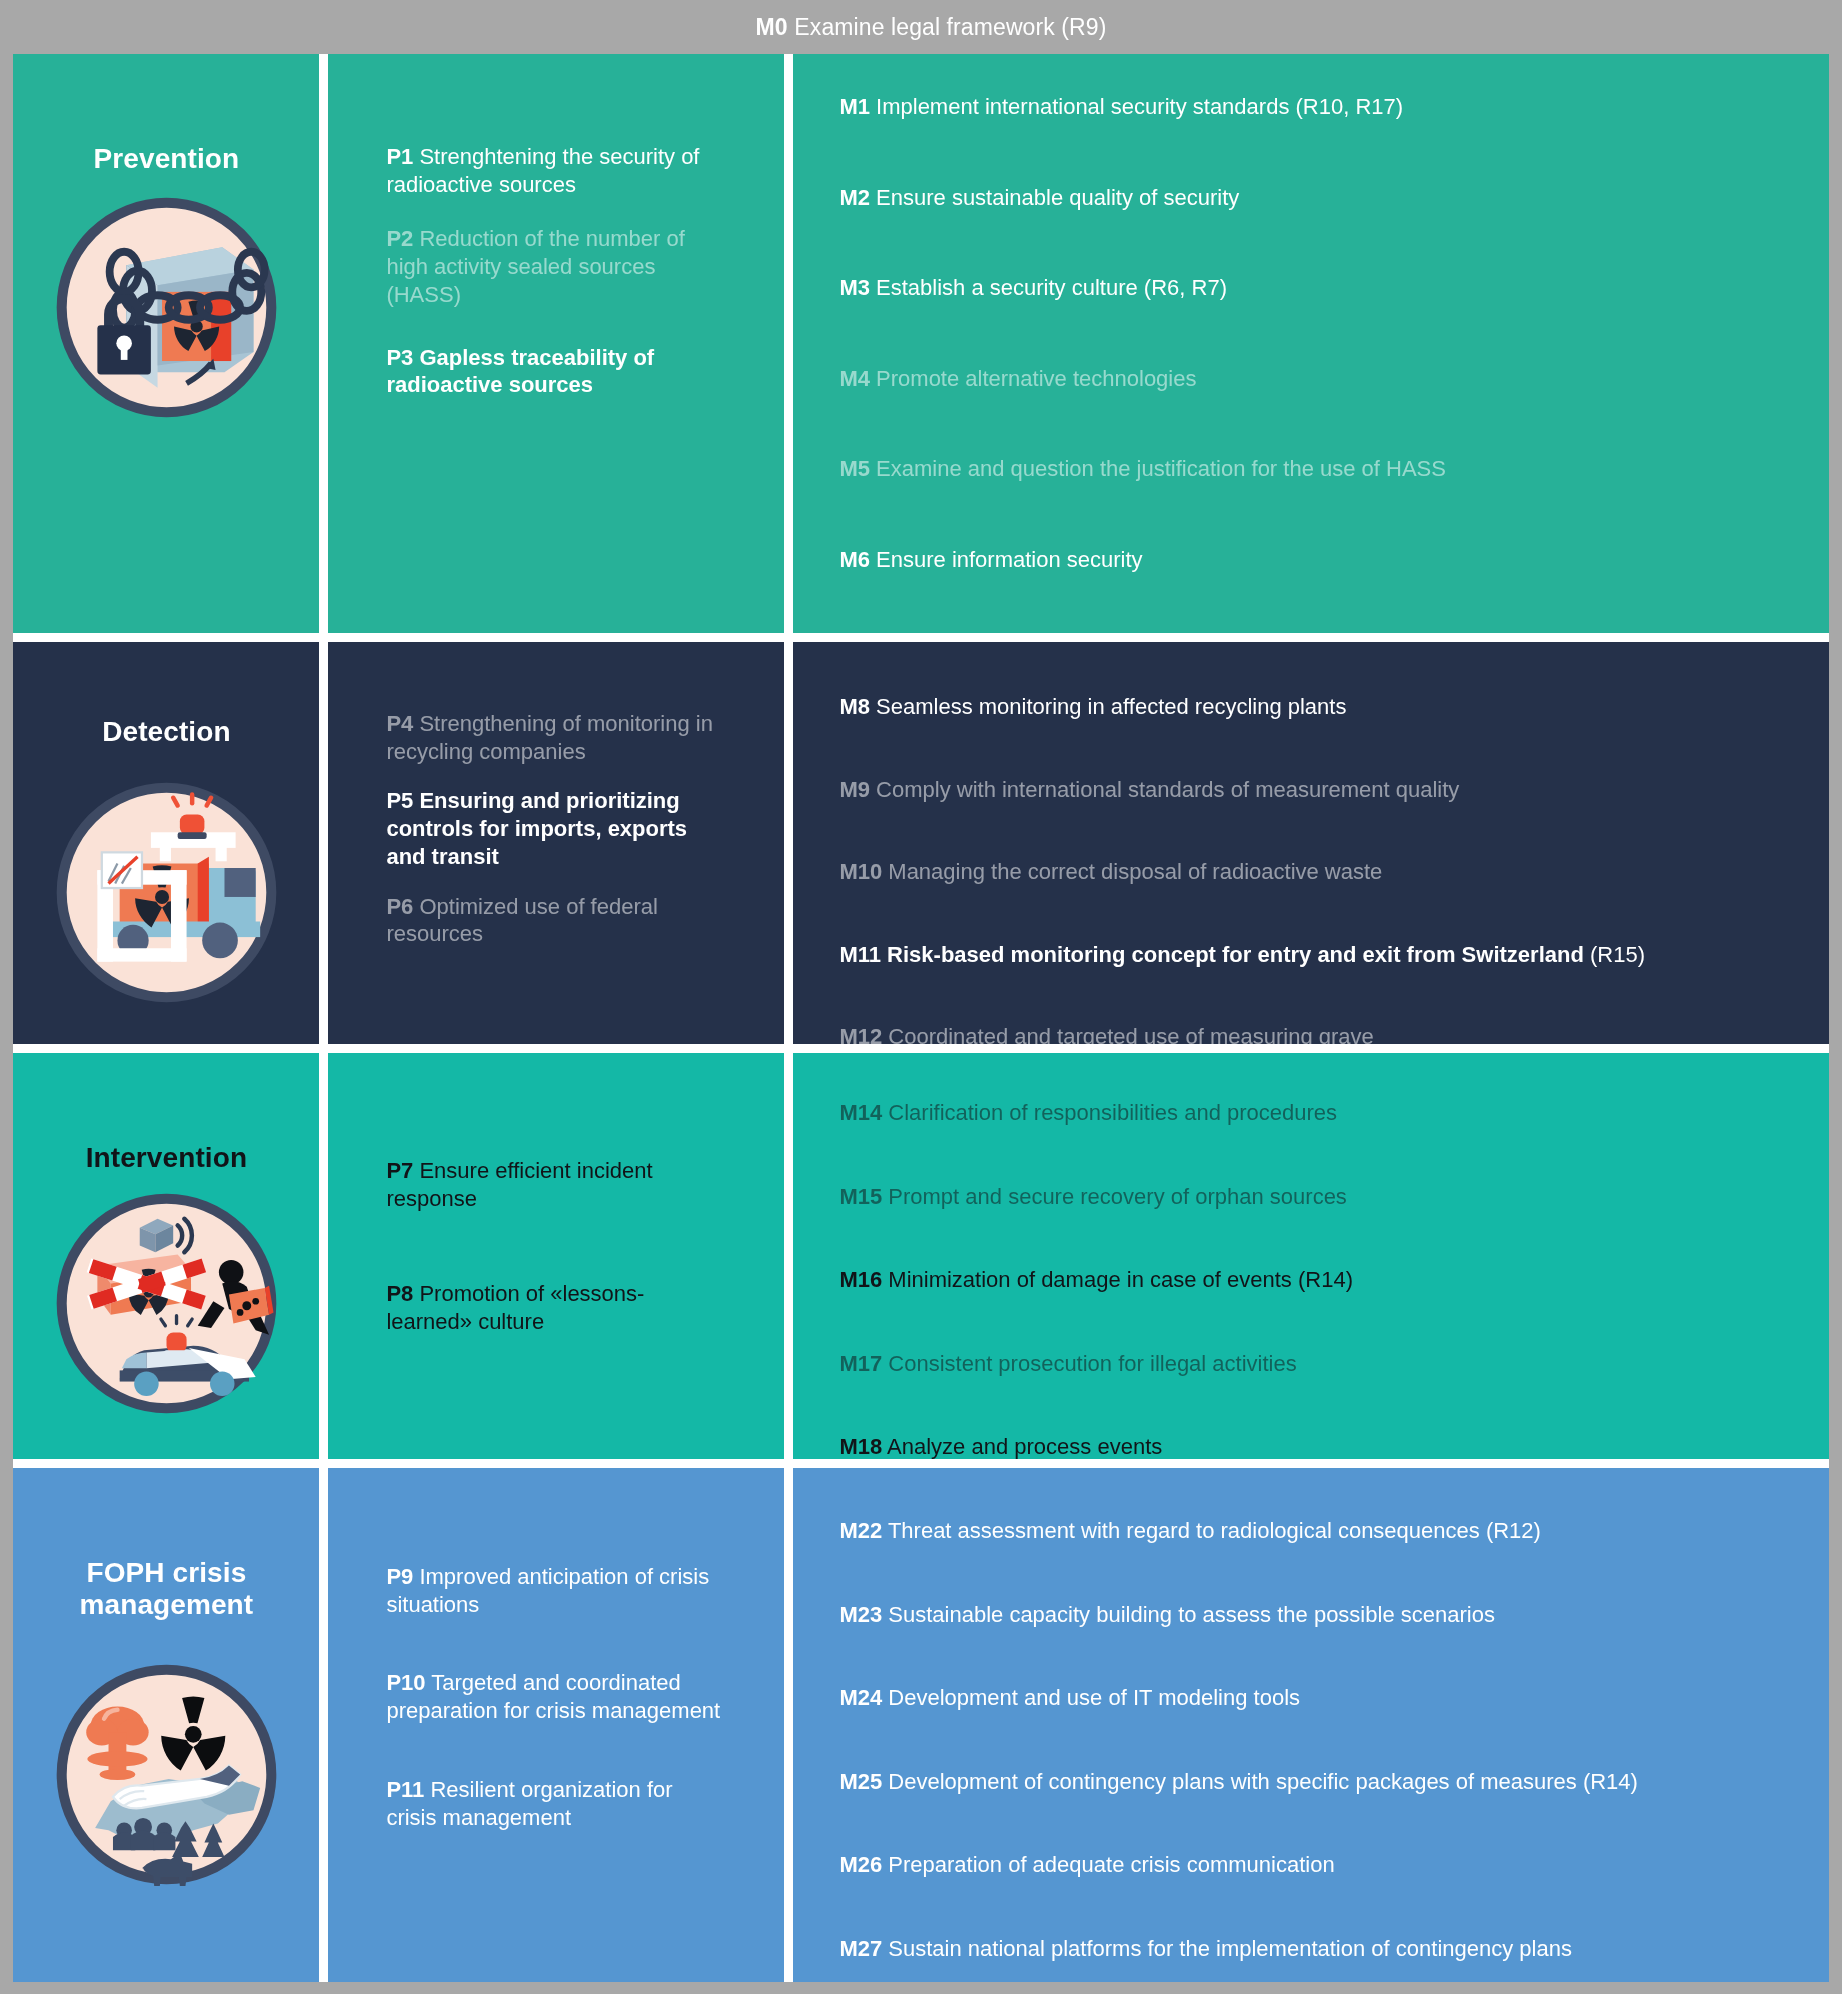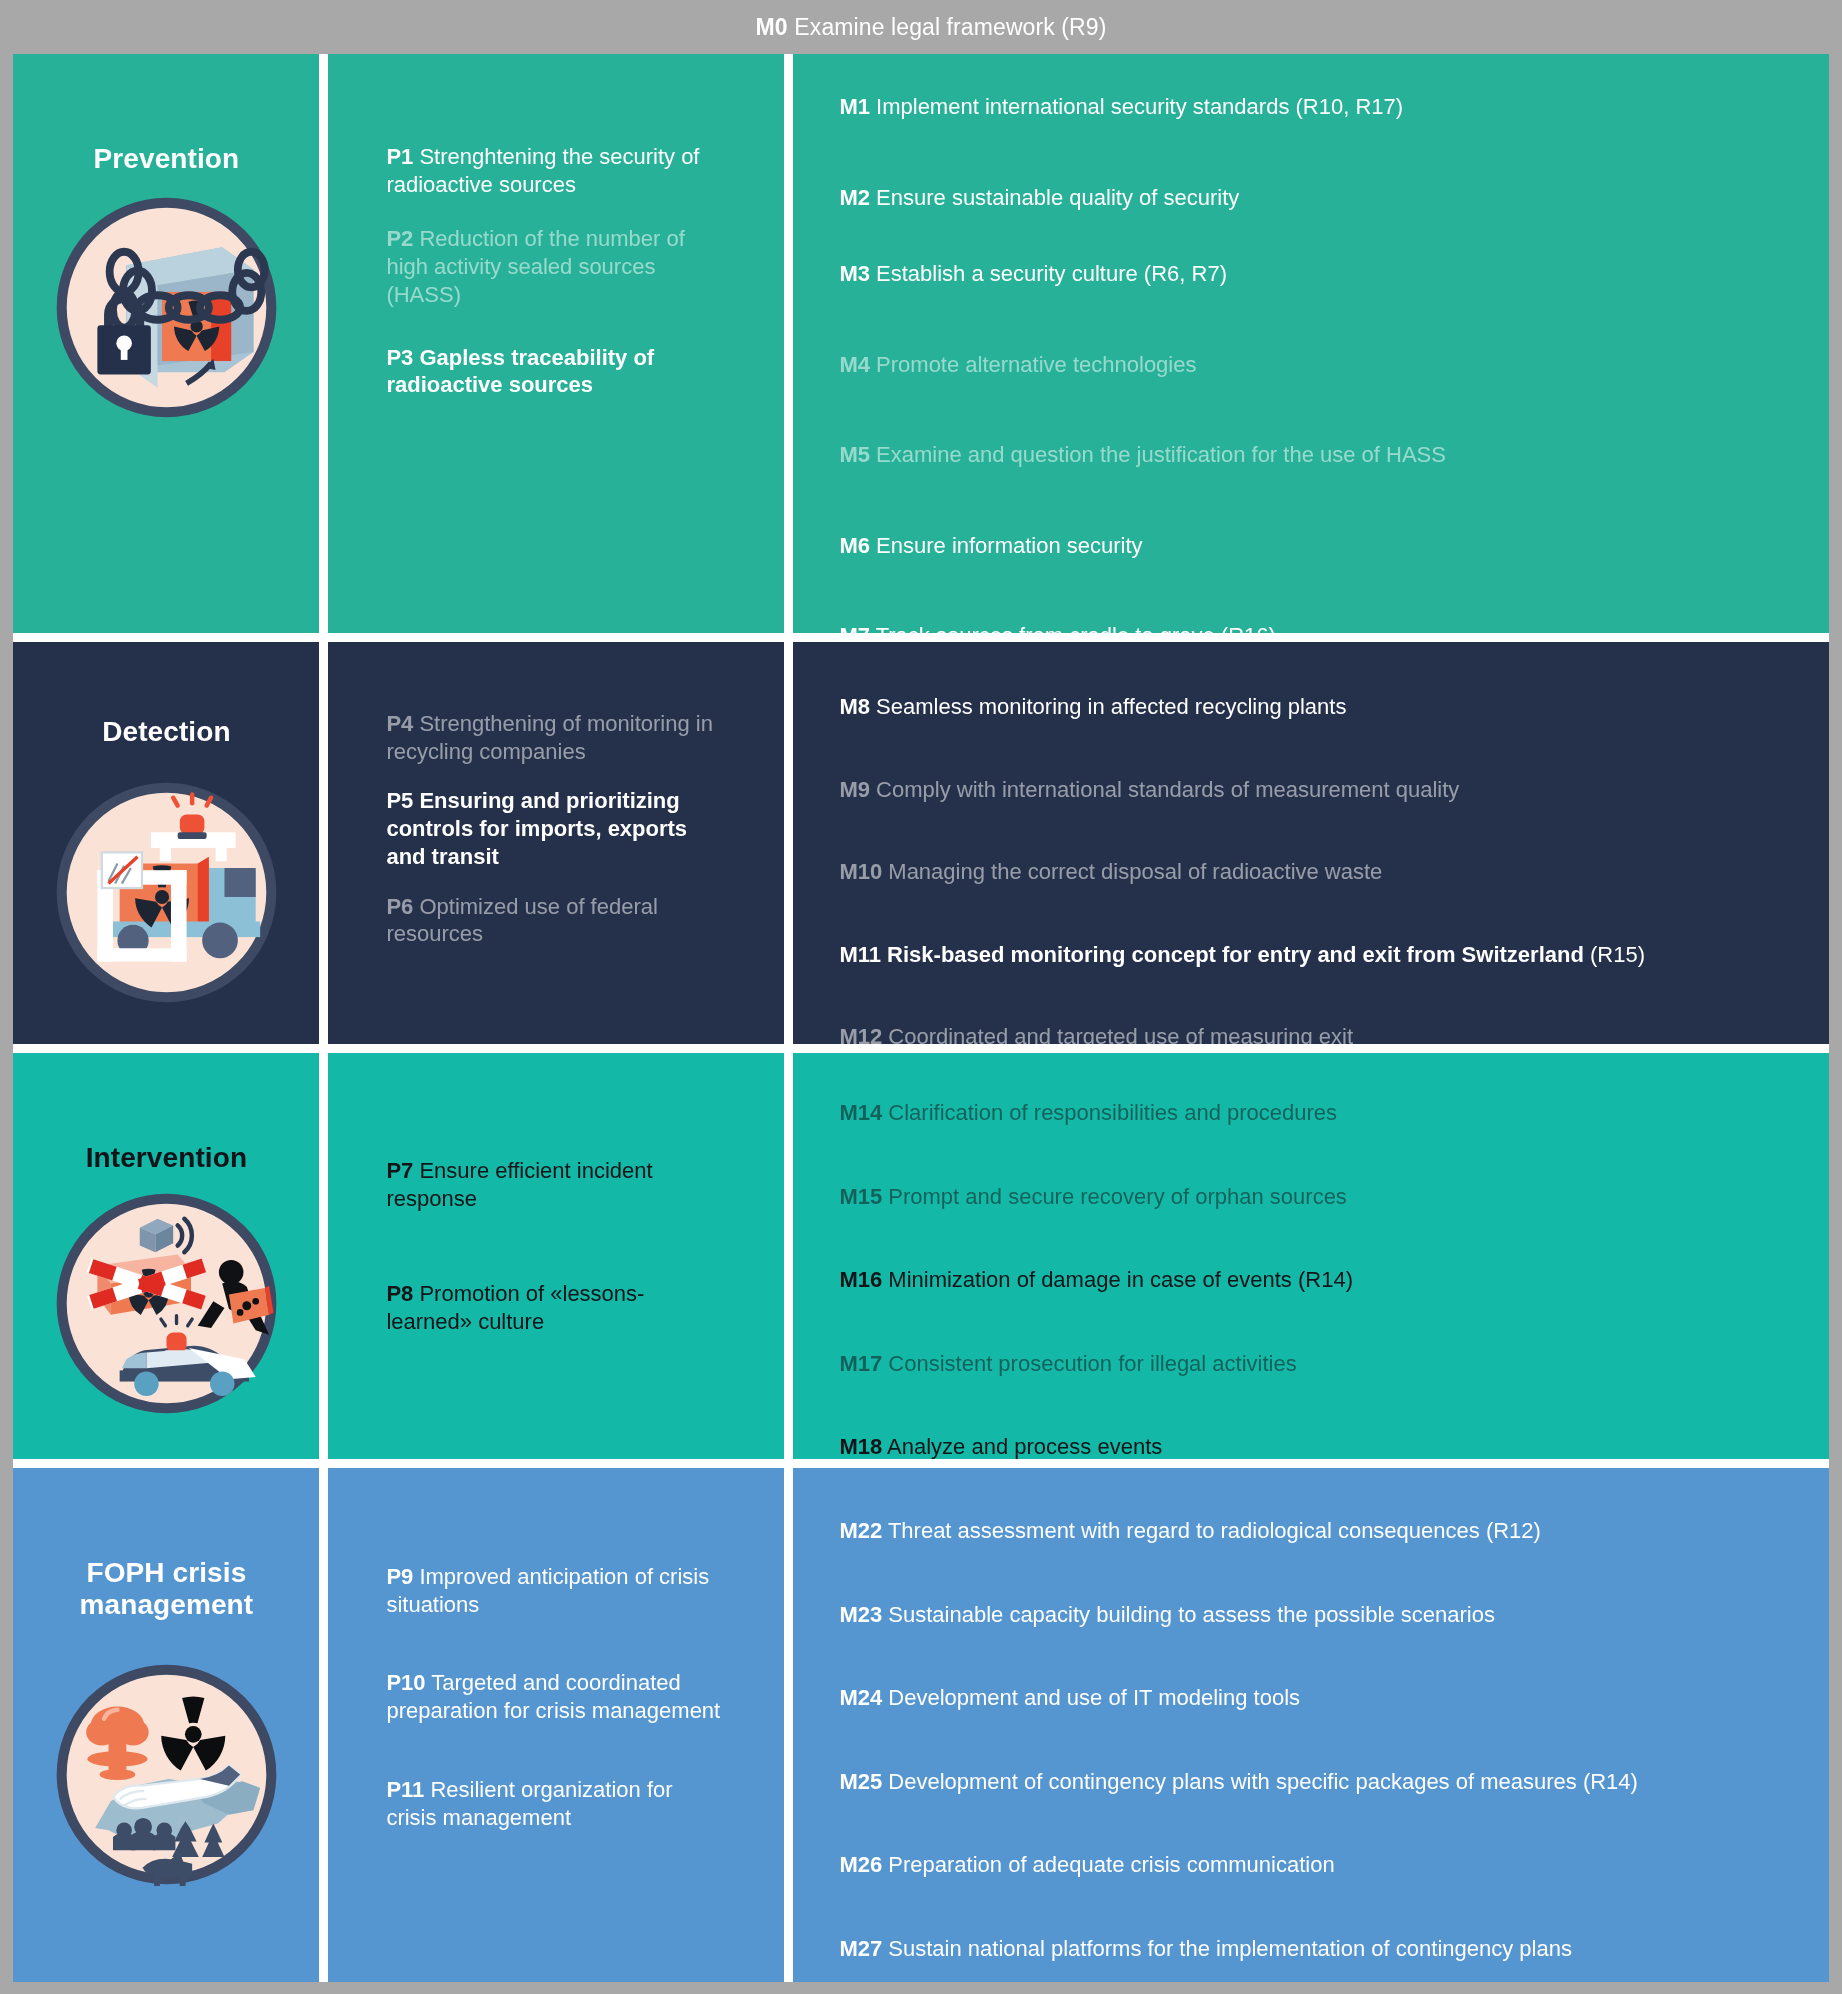--- a/index.html
+++ b/index.html
@@ -155,21 +155,21 @@
           <div class="gap"></div>
           <div class="cell pillars-cell" style="height: 579px;">
             <div class="pillar" style="margin-top: 89px; width: 335px;"><span class="code">P1</span><span> Strenghtening the security of radioactive sources</span></div>
             <div class="pillar dim" style="margin-top: 27px; width: 335px;"><span class="code">P2</span><span> Reduction of the number of high activity sealed sources (HASS)</span></div>
             <div class="pillar strong" style="margin-top: 35px; width: 335px;"><span class="code">P3</span><span> Gapless traceability of radioactive sources</span></div>
           </div>
           <div class="gap"></div>
           <div class="cell measures-cell" style="height: 579px;">
             <div class="measure" style="margin-top: 39px;"><span class="code">M1</span><span> Implement international security standards (R10, R17)</span></div>
             <div class="measure" style="margin-top: 63px;"><span class="code">M2</span><span> Ensure sustainable quality of security</span></div>
-            <div class="measure" style="margin-top: 49px;"><span class="code">M3</span><span> Establish a security culture (R6, R7)</span></div>
+            <div class="measure" style="margin-top: 63px;"><span class="code">M3</span><span> Establish a security culture (R6, R7)</span></div>
             <div class="measure dim" style="margin-top: 63px;"><span class="code">M4</span><span> Promote alternative technologies</span></div>
             <div class="measure dim" style="margin-top: 63px;"><span class="code">M5</span><span> Examine and question the justification for the use of HASS</span></div>
             <div class="measure" style="margin-top: 63px;"><span class="code">M6</span><span> Ensure information security</span></div>
             <div class="measure" style="margin-top: 63px;"><span class="code">M7</span><span> Track sources from cradle to grave (R16)</span></div>
             <div class="measure strong" style="margin-top: 63px;"><span class="code">M20</span><span> Threat assessment</span><span class="tail"> (R12)</span></div>
             <div class="measure strong" style="margin-top: 63px;"><span class="code">M21</span><span> Ensure sustainability and resources in supervision and enforcement</span><span class="tail"> (R8, R13)</span></div>
           </div>
         </div>
         <div class="row sec-detection" style="top: 588px; height: 402px; width: 1816px;">
           <div class="cell title-cell" style="height: 402px; gap: 24px;">
@@ -227,21 +227,21 @@
             <div class="pillar dim" style="margin-top: 68px; width: 335px;"><span class="code">P4</span><span> Strengthening of monitoring in recycling companies</span></div>
             <div class="pillar strong" style="margin-top: 22px; width: 335px;"><span class="code">P5</span><span> Ensuring and prioritizing controls for imports, exports and transit</span></div>
             <div class="pillar dim" style="margin-top: 22px; width: 335px;"><span class="code">P6</span><span> Optimized use of federal resources</span></div>
           </div>
           <div class="gap"></div>
           <div class="cell measures-cell" style="height: 402px;">
             <div class="measure" style="margin-top: 51px;"><span class="code">M8</span><span> Seamless monitoring in affected recycling plants</span></div>
             <div class="measure dim" style="margin-top: 55px;"><span class="code">M9</span><span> Comply with international standards of measurement quality</span></div>
             <div class="measure dim" style="margin-top: 55px;"><span class="code">M10</span><span> Managing the correct disposal of radioactive waste</span></div>
             <div class="measure strong" style="margin-top: 55px;"><span class="code">M11</span><span> Risk-based monitoring concept for entry and exit from Switzerland</span><span class="tail"> (R15)</span></div>
-            <div class="measure dim" style="margin-top: 55px;"><span class="code">M12</span><span> Coordinated and targeted use of measuring exit</span></div>
+            <div class="measure dim" style="margin-top: 55px;"><span class="code">M12</span><span> Coordinated and targeted use of measuring grave</span></div>
             <div class="measure" style="margin-top: 55px;"><span class="code">M13</span><span> Ensure operational readiness in particular situations</span></div>
           </div>
         </div>
         <div class="row sec-intervention" style="top: 999px; height: 406px; width: 1816px;">
           <div class="cell title-cell" style="height: 406px;">
             <div class="phase-title" style="margin-top: 89px;">Intervention</div>
             <div class="icon-wrap" style="margin-top: 18px;">
     <svg class="icon-svg" width="223" height="223" viewBox="0 0 200 200">
       <circle cx="100" cy="100" r="94" fill="#fae2d7" stroke="#3e4a63" stroke-width="9"></circle>
       <g>

